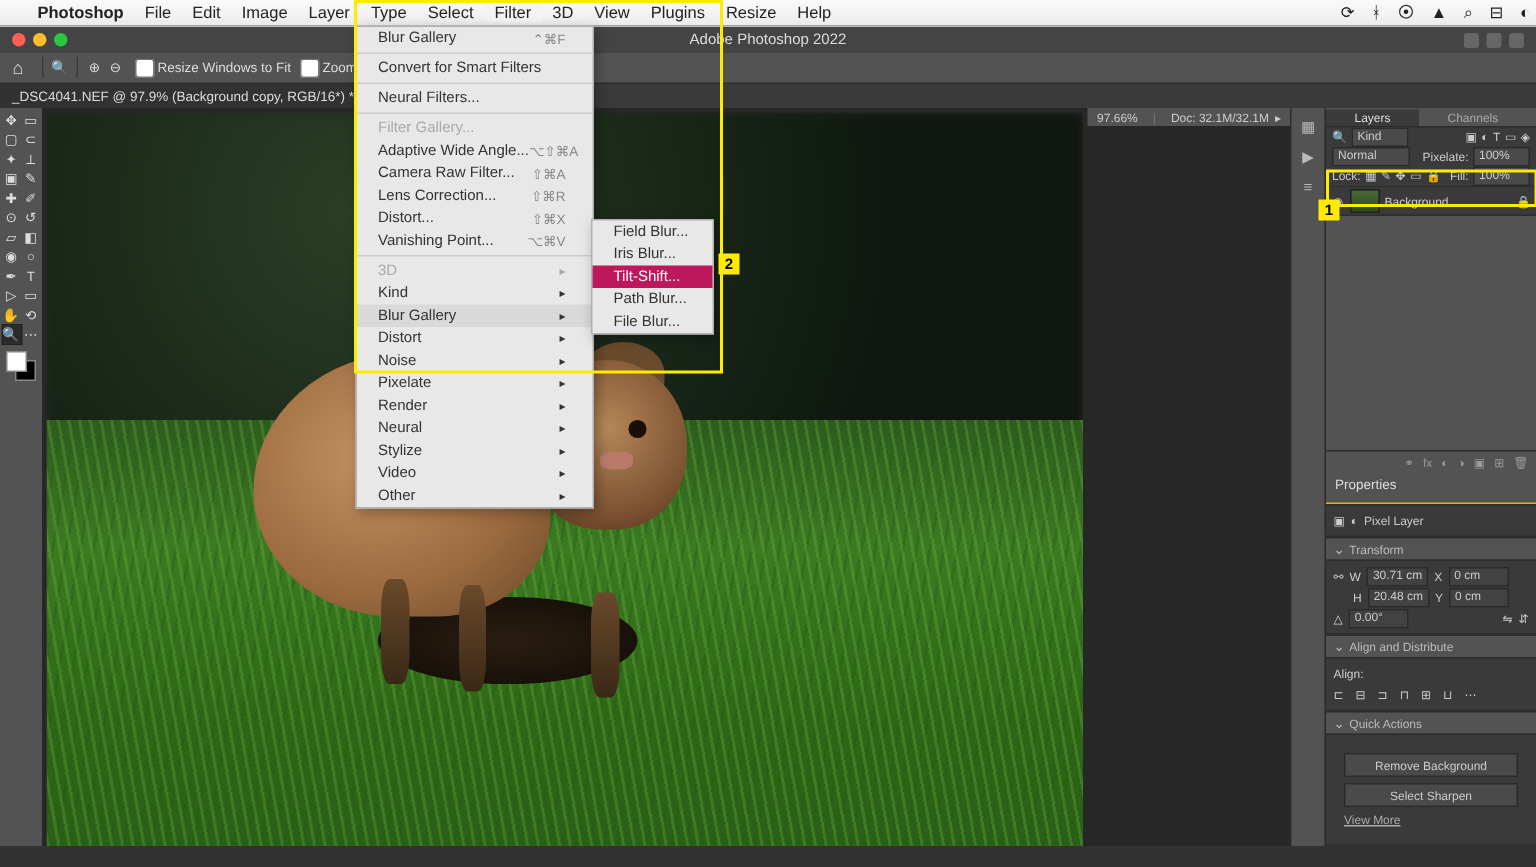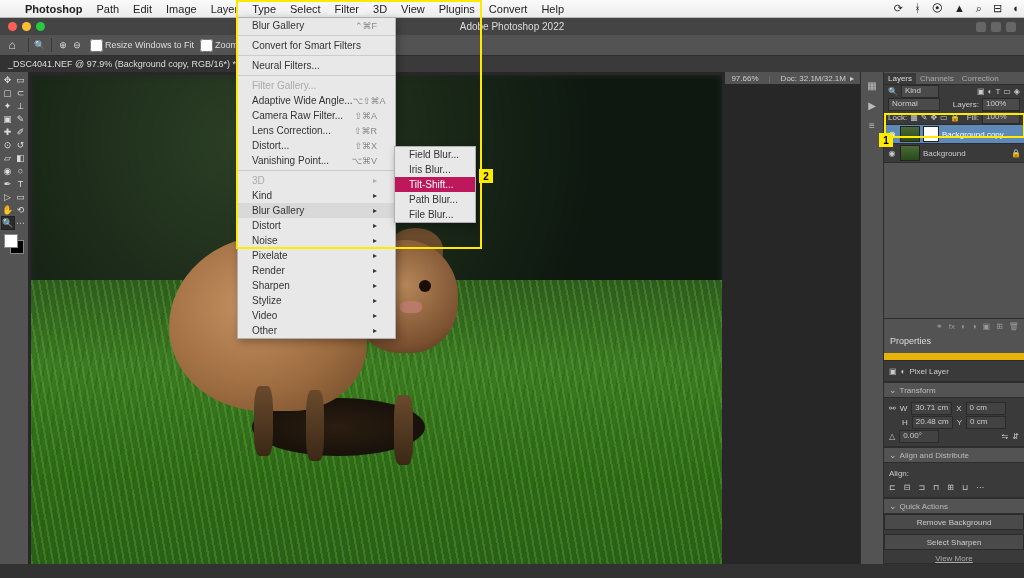--- a/index.html
+++ b/index.html
@@ -47,41 +47,41 @@
 .fox .e1{right:28%;top:4%}.fox .e2{right:10%;top:7%}
 .fox .eye{position:absolute;width:4%;height:5%;background:#1a0f06;border-radius:50%}
 .fox .y1{right:27%;top:28%}.fox .y2{right:14%;top:29%}
 .fox .nose{position:absolute;right:17%;top:38%;width:7%;height:5%;background:#b97a6a;border-radius:40%}
 .fox .leg{position:absolute;width:6%;height:30%;background:linear-gradient(#6a4a2c,#3a2816);border-radius:30%}
 .fox .l1{left:28%;bottom:-4%}.fox .l2{left:45%;bottom:-6%}.fox .l3{right:20%;bottom:-8%}
 .statusbar{height:12px;background:#535353;display:flex;align-items:center;font-size:8px;padding:0 6px;color:#ccc}
 .statusbar .sep2{margin:0 10px;color:#777}
 .rpanel{width:140px;background:#535353;display:flex;flex-direction:column;font-size:8px;color:#ccc;border-left:1px solid #2d2d2d}
 .rp-tabstrip{height:12px;display:flex;align-items:flex-end}
-.rp-tabstrip .rt{padding:1px 4px;color:#aaa}
+.rp-tabstrip .rt{padding:1px 19px;color:#aaa}
 .rp-tabstrip .rt.act{background:#3a3a3a;color:#ddd}
 .rp-sec{background:#3a3a3a;border-top:1px solid #2d2d2d;border-bottom:1px solid #2d2d2d}
 .rrow{display:flex;align-items:center;height:13px;padding:0 4px;gap:3px}
 .rrow select,.rrow .sel{background:#4a4a4a;border:1px solid #2a2a2a;color:#ccc;font-size:8px;height:11px}
 .rrow .sel{padding:0 3px;min-width:30px}
 .layer{display:flex;align-items:center;height:18px;background:#3a3a3a;border-bottom:1px solid #2d2d2d;padding:0 3px;gap:3px}
 .layer.sel{background:#5f8ab8;color:#fff}
 .layer .eye{width:10px;text-align:center}
 .layer .th{width:18px;height:14px;background:linear-gradient(#4a6a3a,#2a4a1a);border:1px solid #222}
 .layer .mk{width:14px;height:14px;background:#fff;border:1px solid #222}
 .lblk{flex:1;padding:2px 0}
-.prop-h{height:14px;padding:3px 6px;font-size:9px;color:#ddd;border-bottom:7px solid #eab308}
+.prop-h{height:14px;padding:3px 6px;font-size:9px;color:#ddd;border-bottom:1px solid #eab308}
 .prop-body{padding:3px 5px}
 .prop-body .pr{display:flex;align-items:center;height:14px;gap:4px}
 .prop-body .iput{background:#424242;border:1px solid #2a2a2a;color:#ccc;padding:0 3px;height:11px;min-width:32px;font-size:8px}
 .collap{height:14px;display:flex;align-items:center;padding:0 5px;color:#bbb;border-top:1px solid #2d2d2d}
 .collap::before{content:"⌄";margin-right:3px;font-size:9px}
-.qa{padding:0}
+.qa{padding:12px}
 .qa .qbtn{background:#4a4a4a;border:1px solid #2a2a2a;color:#ccc;height:14px;display:flex;align-items:center;justify-content:center;margin-bottom:4px;font-size:8px}
-.qa .vm{text-align:center;text-decoration:underline;color:#aaa}
+.qa .vm{text-decoration:underline;color:#aaa}
 .rp-bot{margin-top:auto;height:14px;border-top:1px solid #2d2d2d;display:flex;justify-content:flex-end;align-items:center;gap:6px;padding:0 5px;color:#999}
 .iconstrip{width:22px;background:#535353;border-left:1px solid #2d2d2d;display:flex;flex-direction:column;align-items:center;padding-top:6px;gap:6px}
 .iconstrip span{width:14px;height:14px;display:flex;align-items:center;justify-content:center;color:#bbb;font-size:10px}
 
 
 .menu{position:absolute;background:#e8e8e8;border:1px solid #b0b0b0;box-shadow:2px 3px 8px rgba(0,0,0,.3);font-size:10px;color:#333;z-index:100}
 .menu .mi{height:15px;display:flex;align-items:center;padding:0 18px 0 14px;position:relative;white-space:nowrap}
 .menu .mi.dis{color:#aaa}
 .menu .mi.hl{background:#be185d;color:#fff}
 .menu .mi.bg{background:#d9d9d9}
@@ -91,31 +91,31 @@
 
 .tut-box{position:absolute;border:2px solid #ffeb00;pointer-events:none;z-index:200}
 .tut-num{position:absolute;width:14px;height:14px;background:#ffeb00;color:#000;font-size:10px;font-weight:bold;display:flex;align-items:center;justify-content:center;z-index:201}
 </style>
 </head>
 <body>
 
 <div class="mac-menubar">
   <div class="apple"></div>
   <div class="app">Photoshop</div>
-  <div class="mitem">Path</div>
+  <div class="mitem">File</div>
   <div class="mitem">Edit</div>
   <div class="mitem">Image</div>
   <div class="mitem">Layer</div>
   <div class="mitem">Type</div>
   <div class="mitem">Select</div>
   <div class="mitem open">Filter</div>
   <div class="mitem">3D</div>
   <div class="mitem">View</div>
   <div class="mitem">Plugins</div>
-  <div class="mitem">Convert</div>
+  <div class="mitem">Resize</div>
   <div class="mitem">Help</div>
   <div class="spacer"></div>
   <div class="status">
     <span>⟳</span>
     <span>ᚼ</span>
     <span>⦿</span>
     <span>▲</span>
     <span>⌕</span>
     <span>⊟</span>
     <span>◐</span>
@@ -260,40 +260,34 @@
         <span style="flex:1"></span>
         <span>▣</span>
         <span>◐</span>
         <span>T</span>
         <span>▭</span>
         <span>◈</span>
       </div>
       <div class="rrow">
         <span class="sel" style="min-width:44px">Normal</span>
         <span style="flex:1"></span>
-        <span>Layers:</span>
+        <span>Pixelate:</span>
         <span class="sel">100%</span>
       </div>
       <div class="rrow">
         <span>Lock:</span>
         <span>▦</span>
         <span>✎</span>
         <span>✥</span>
         <span>▭</span>
         <span>🔒</span>
         <span style="flex:1"></span>
         <span>Fill:</span>
         <span class="sel">100%</span>
       </div>
-    </div>
-    <div class="layer sel">
-      <span class="eye">◉</span>
-      <div class="th"></div>
-      <div class="mk"></div>
-      <span>Background copy</span>
     </div>
     <div class="layer">
       <span class="eye">◉</span>
       <div class="th"></div>
       <span>Background</span>
       <span style="margin-left:auto">🔒</span>
     </div>
     <div class="lblk"></div>
     <div class="rp-bot">
       <span>⚭</span>
@@ -415,21 +409,21 @@
     </div>
   <div class="mi">
       <span>Pixelate</span>
       <span class="ar">▸</span>
     </div>
   <div class="mi">
       <span>Render</span>
       <span class="ar">▸</span>
     </div>
   <div class="mi">
-      <span>Sharpen</span>
+      <span>Neural</span>
       <span class="ar">▸</span>
     </div>
   <div class="mi">
       <span>Stylize</span>
       <span class="ar">▸</span>
     </div>
   <div class="mi">
       <span>Video</span>
       <span class="ar">▸</span>
     </div>

